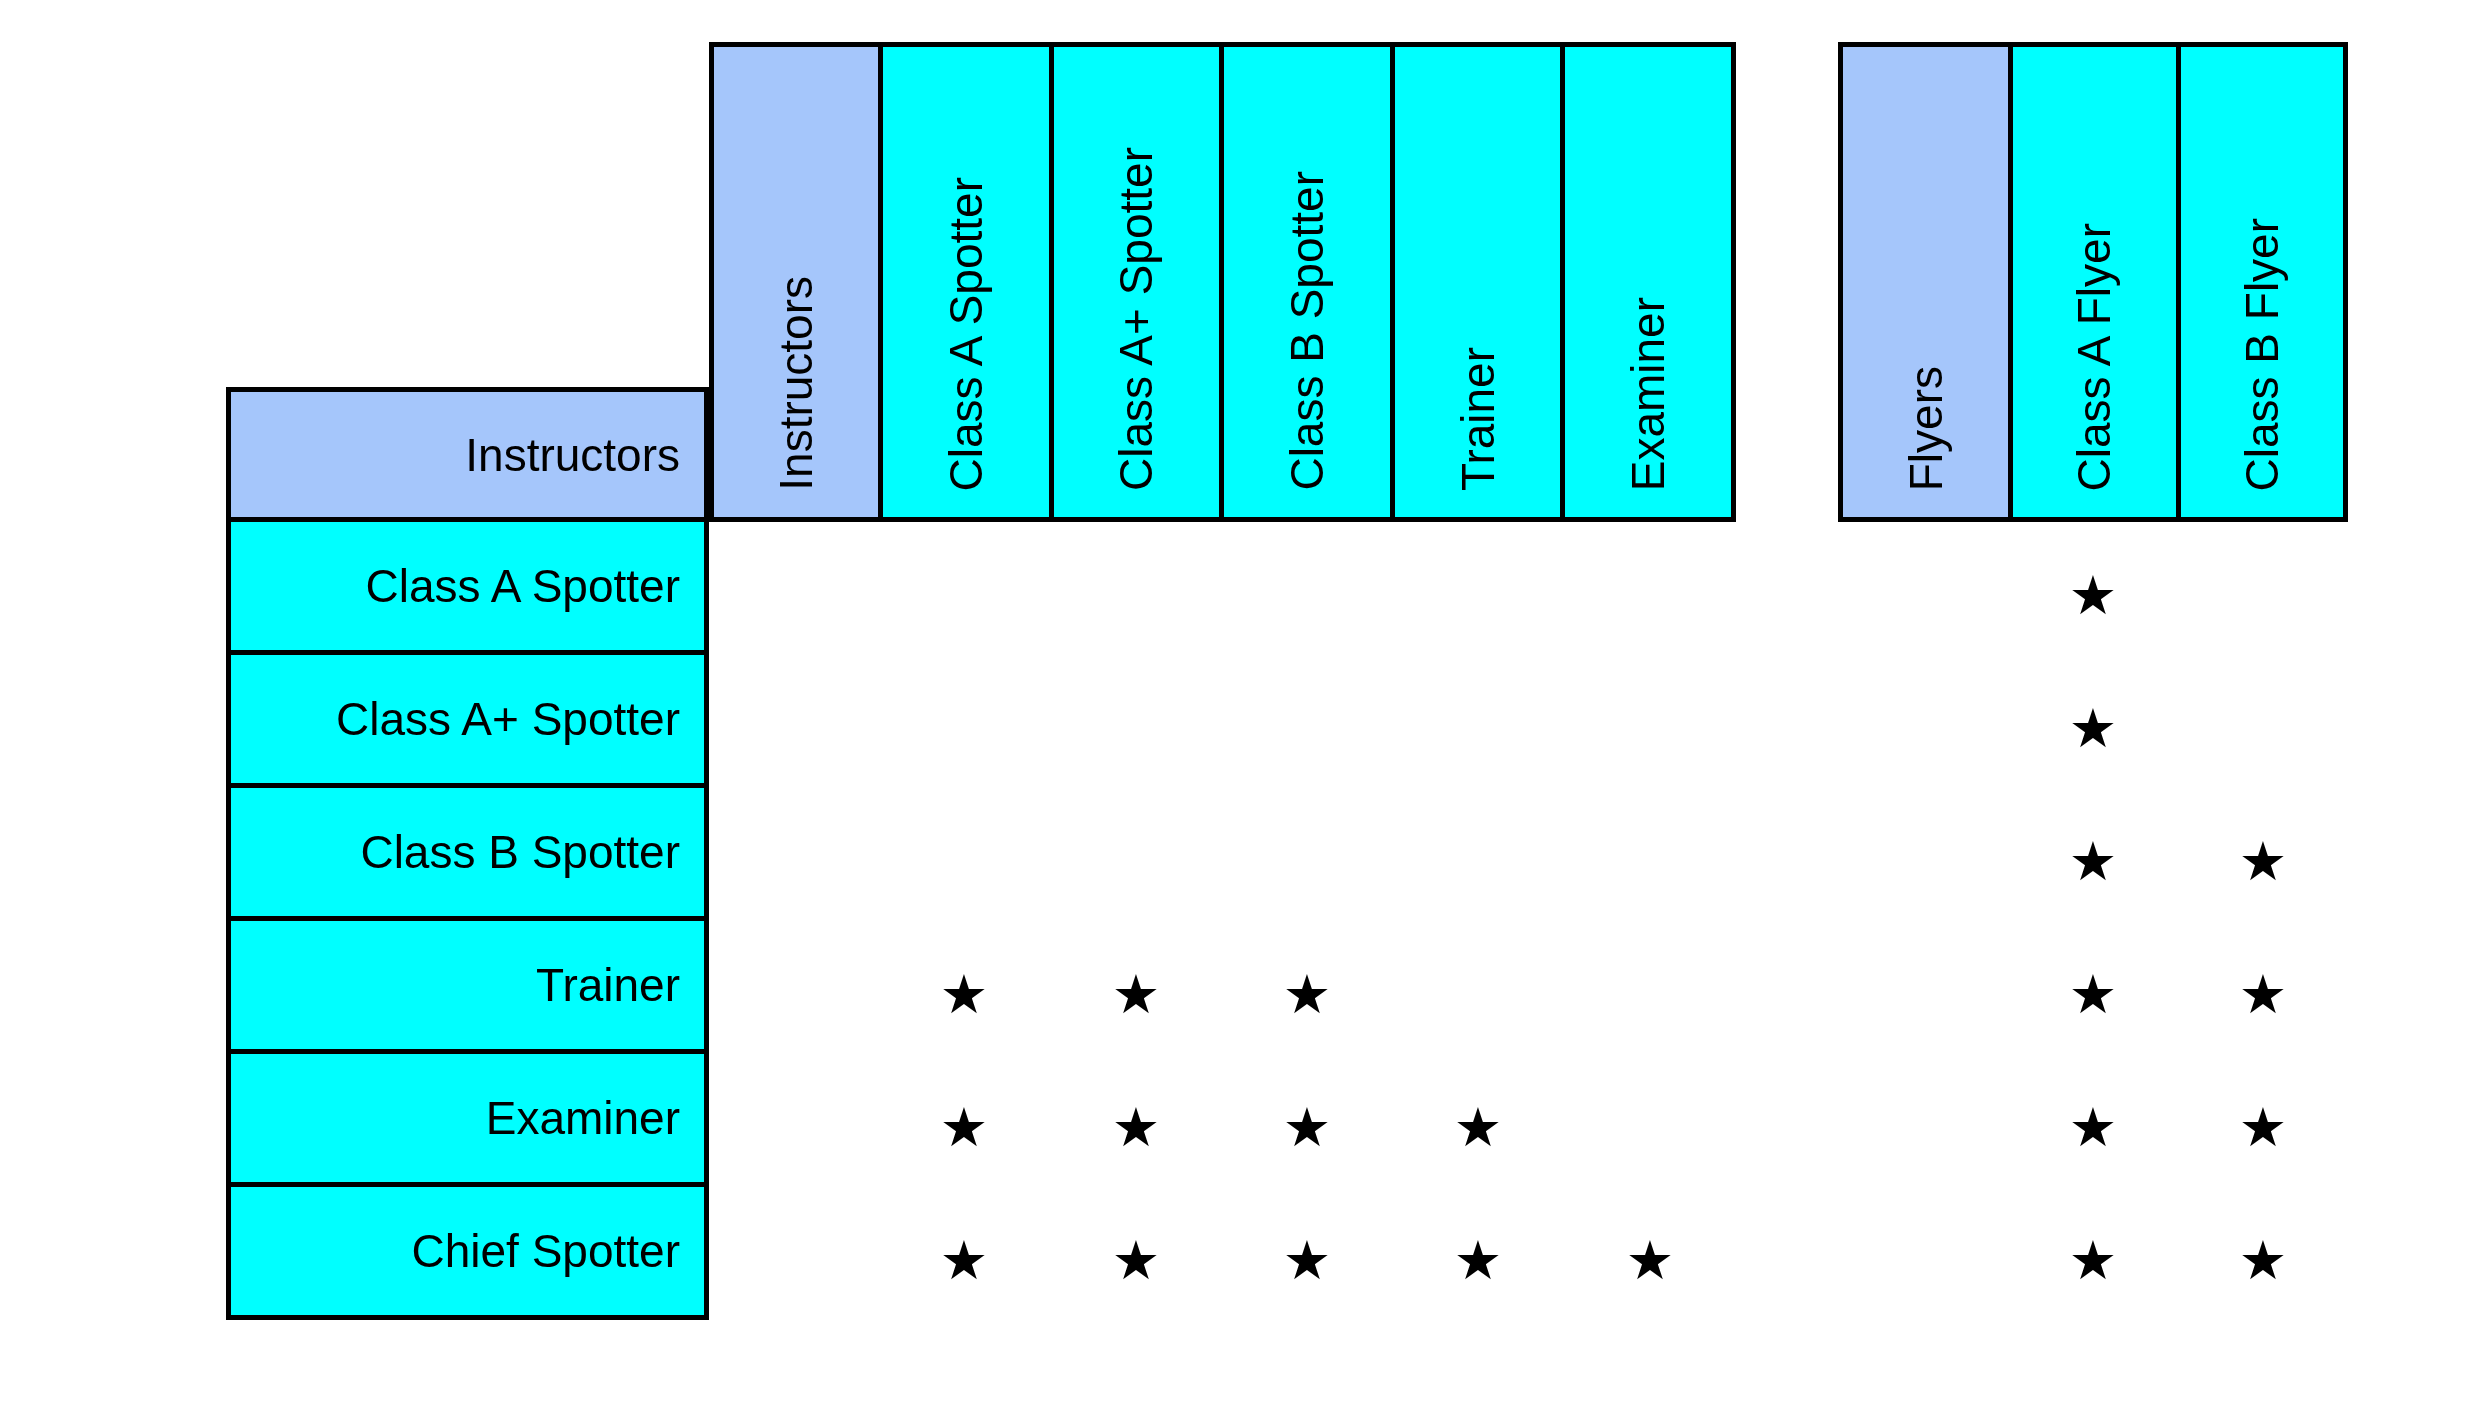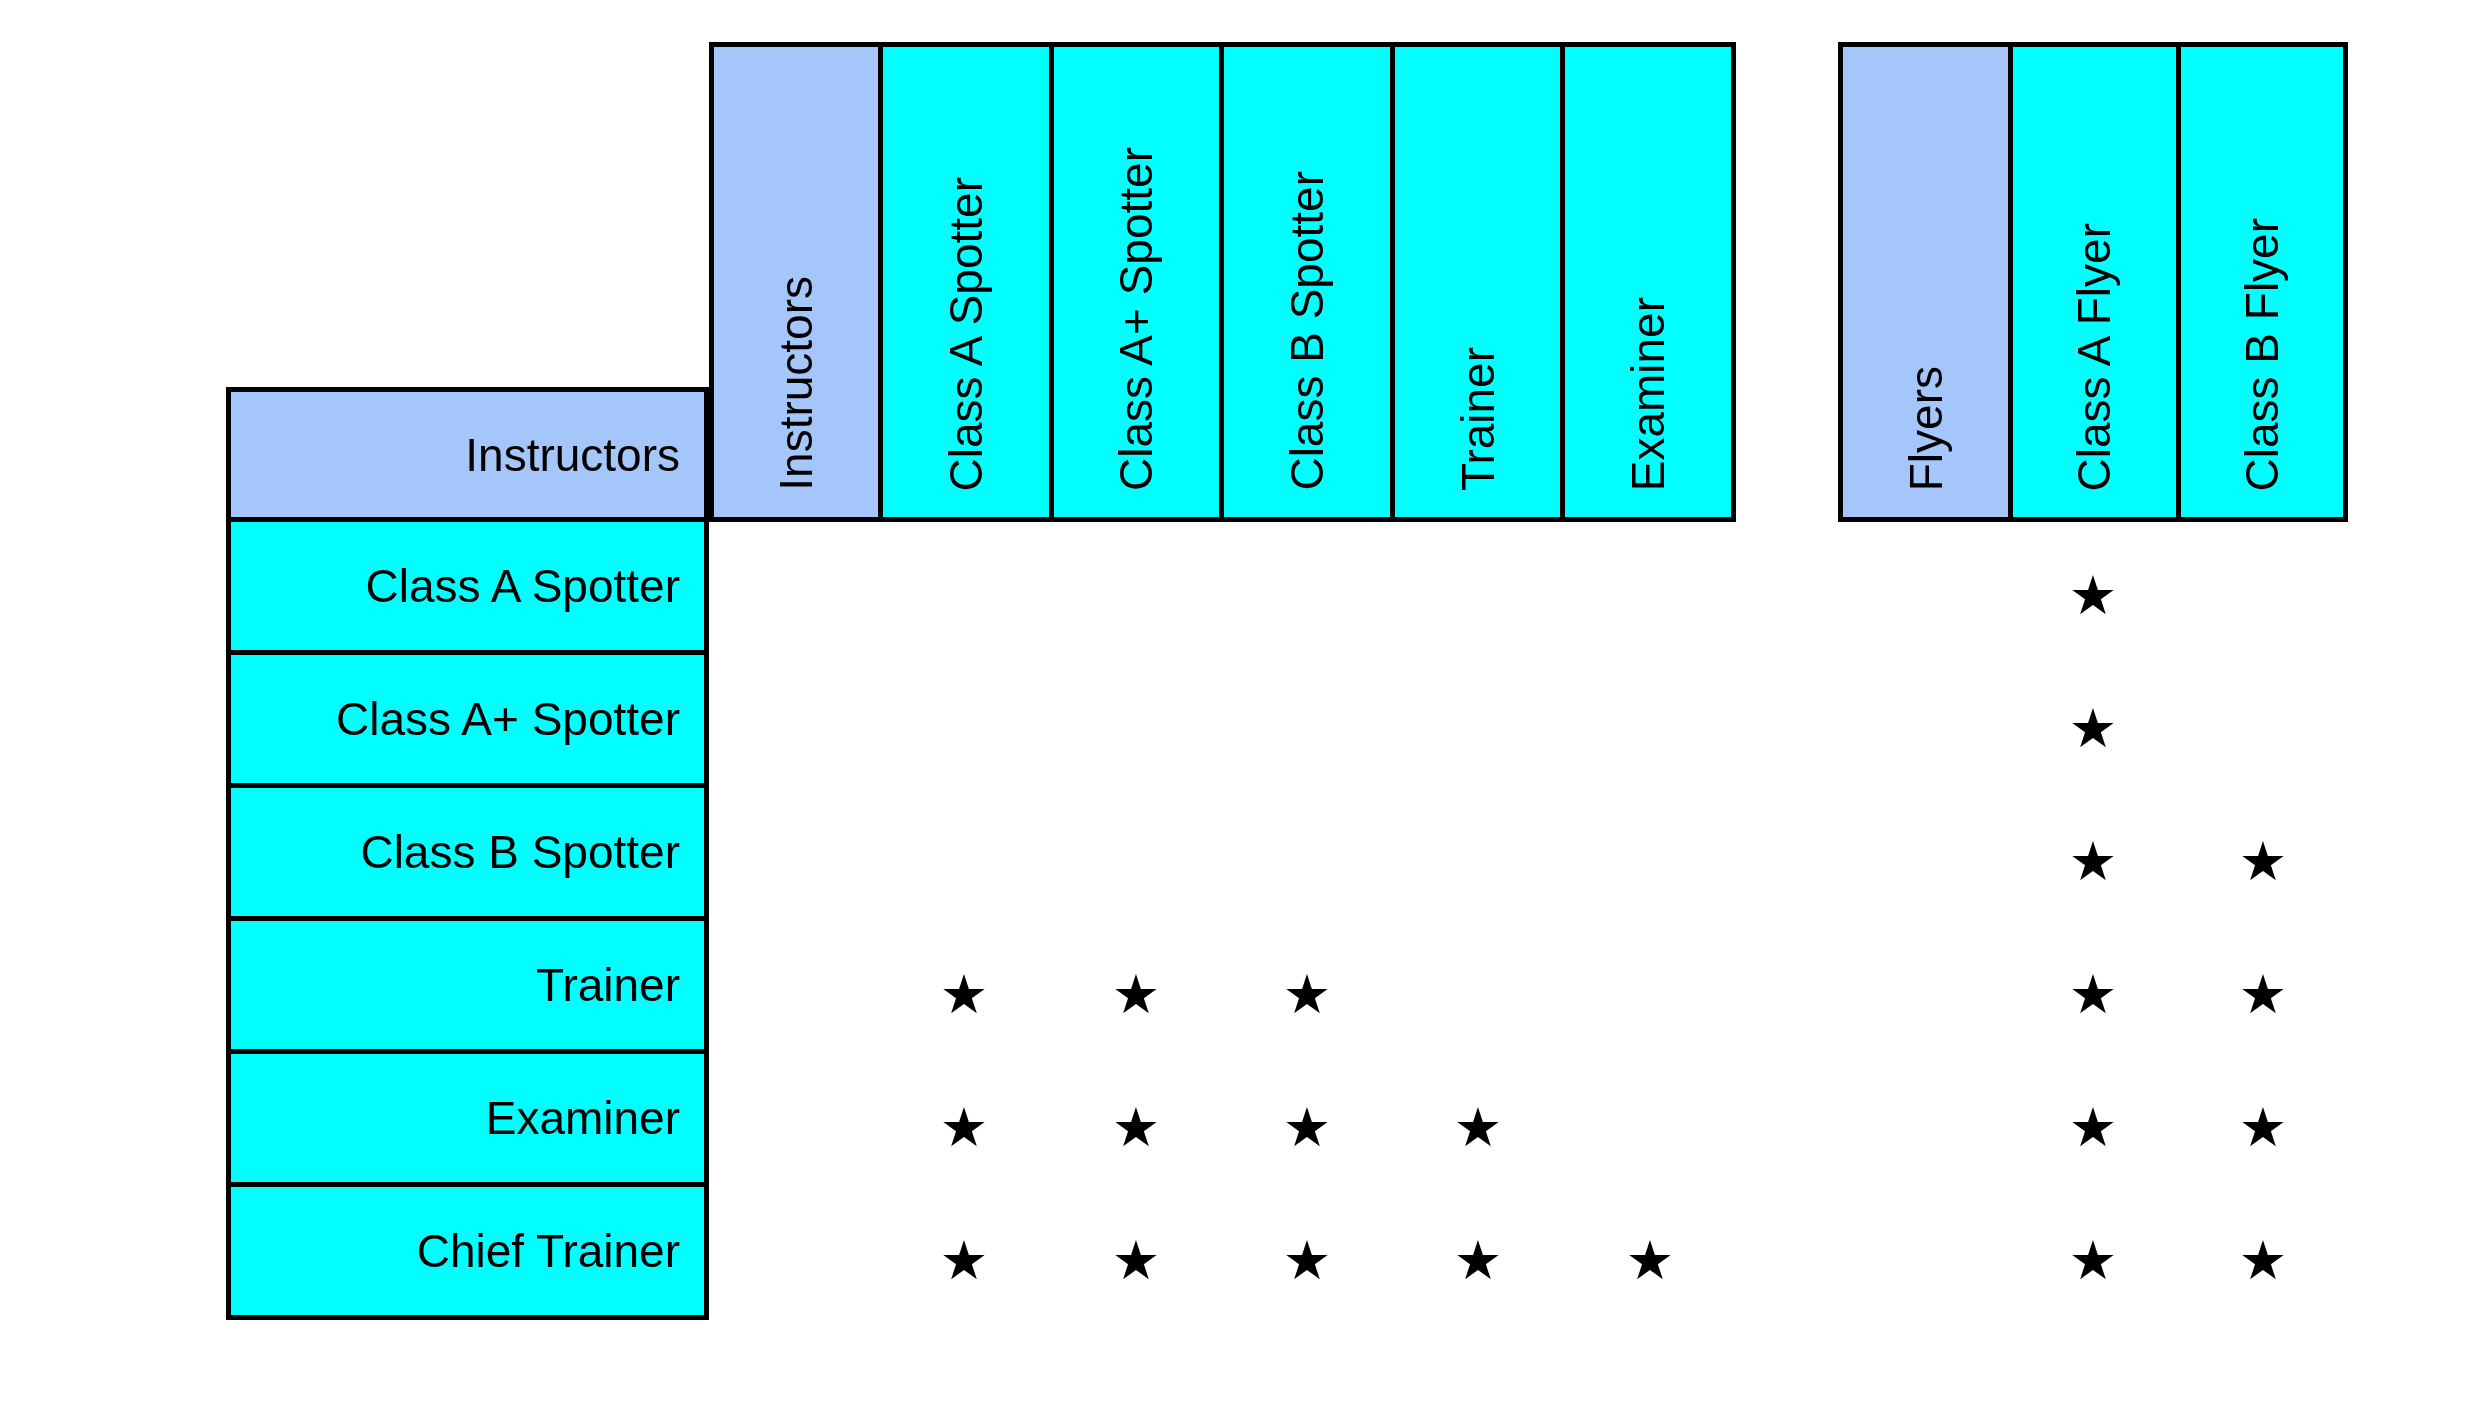--- a/index.html
+++ b/index.html
@@ -98,21 +98,21 @@
     <div class="lt-row">
       <span>Class B Spotter</span>
     </div>
     <div class="lt-row">
       <span>Trainer</span>
     </div>
     <div class="lt-row">
       <span>Examiner</span>
     </div>
     <div class="lt-row">
-      <span>Chief Trainer</span>
+      <span>Chief Spotter</span>
     </div>
   </div>
 
   <div class="hgroup hgroup-instructors">
     <div class="hcell corner">
       <span class="vtext">Instructors</span>
     </div>
     <div class="hcell col">
       <span class="vtext">Class A Spotter</span>
     </div>

